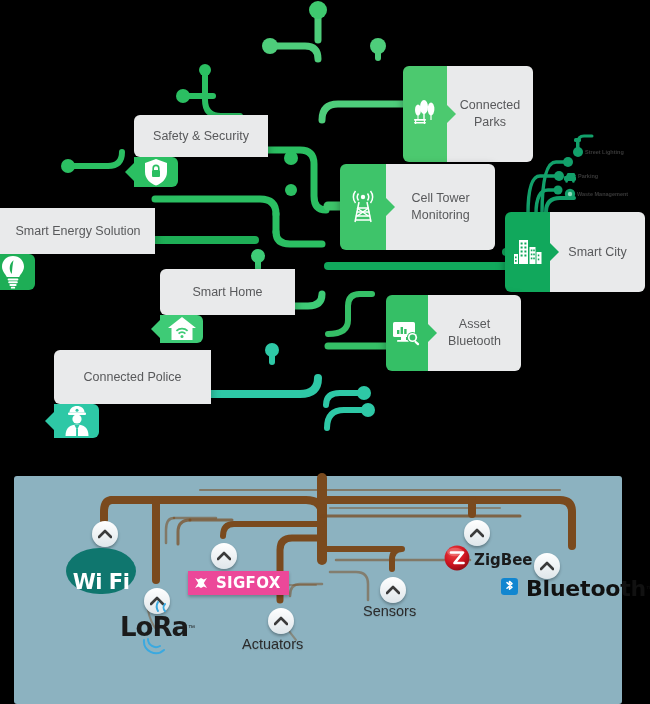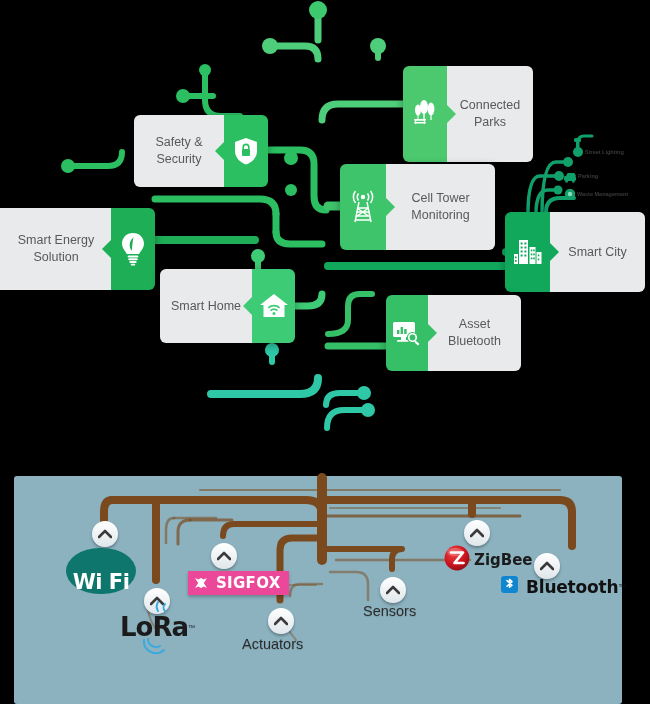--- a/index.html
+++ b/index.html
@@ -54,21 +54,21 @@
     transform:translateY(-50%);
     border-top:9px solid transparent;
     border-bottom:9px solid transparent;
     border-right:9px solid var(--c);
   }
   .card.ic-left  .icon { border-radius:6px 0 0 6px; }
   .card.ic-left  .body { border-radius:0 6px 6px 0; }
   .card.ic-right .icon { border-radius:0 6px 6px 0; }
   .card.ic-right .body { border-radius:6px 0 0 6px; }
   .card.ic-left  { flex-direction:row; }
-  .card.ic-right { flex-direction:row; }
+  .card.ic-right { flex-direction:column; }
   .card .icon svg { display:block; }
 
   
   #soil {
     position:absolute; left:14px; top:476px;
     width:608px; height:228px;
     background:#8cb2c0;
     border-radius:3px;
   }
   .plain-label {
@@ -115,21 +115,21 @@
   }
   
   .zigbee { position:absolute; display:flex; align-items:center; }
   .zigbee .zb-txt {
     font-weight:bold; font-size:15px; color:#1b1b1b; margin-left:4px;
     font-family:"DejaVu Sans", sans-serif;
   }
   
   .bt { position:absolute; display:flex; align-items:center; }
   .bt .bt-txt {
-    font-weight:bold; font-size:17px; color:#111; margin-left:8px;
+    font-weight:bold; font-size:22px; color:#111; margin-left:8px;
     font-family:"DejaVu Sans", sans-serif; letter-spacing:-.2px;
   }
 
   
   .sub-label {
     position:absolute; font-size:5.5px; font-weight:bold;
     color:#3a3a3a; white-space:nowrap;
   }
 </style>
 </head>
@@ -405,20 +405,34 @@
         </g>
         <circle cx="21.5" cy="18.5" r="5.6" fill="#35bf66"></circle>
         <circle cx="21.5" cy="18.5" r="4.6" fill="#fff"></circle>
         <circle cx="21.5" cy="18.5" r="2.9" fill="#35bf66"></circle>
         <rect x="24.6" y="21.4" width="5.4" height="2.3" rx="1.1" transform="rotate(42 24.6 21.4)"></rect>
       </svg>
     </div>
     <div class="body">Asset Bluetooth</div>
   </div>
 
+  <div class="card ic-right" style="left:54px; top:350px; width:157px; height:88px; --c:#2ec8a6;">
+    <div class="body">Connected Police</div>
+    <div class="icon" style="width:45px; background:#2ec8a6; --c:#2ec8a6;">
+      <svg width="32" height="34" viewBox="0 0 32 34" fill="#fff">
+        <path d="M8.5 8.5 C8.5 4.5 11.8 2 16 2 C20.2 2 23.5 4.5 23.5 8.5 Z"></path>
+        <rect x="7" y="8.5" width="18" height="2.6" rx="1"></rect>
+        <circle cx="16" cy="6.2" r="1.5" fill="#2ec8a6"></circle>
+        <circle cx="16" cy="15" r="4.6"></circle>
+        <path d="M16 20.5 C9 20.5 4.5 24 4.5 32 H27.5 C27.5 24 23 20.5 16 20.5 Z"></path>
+        <path d="M13.4 20.8 L16 26 L18.6 20.8 Z" fill="#2ec8a6"></path>
+        <rect x="15.1" y="25" width="1.9" height="7" fill="#2ec8a6"></rect>
+      </svg>
+    </div>
+  </div>
 
   <div class="sub-label" style="left:585px; top:149px;">
     <span>Street Lighting</span>
   </div>
   <div class="sub-label" style="left:578px; top:173px;">
     <span>Parking</span>
   </div>
   <div class="sub-label" style="left:577px; top:191px;">
     <span>Waste Management</span>
   </div>

